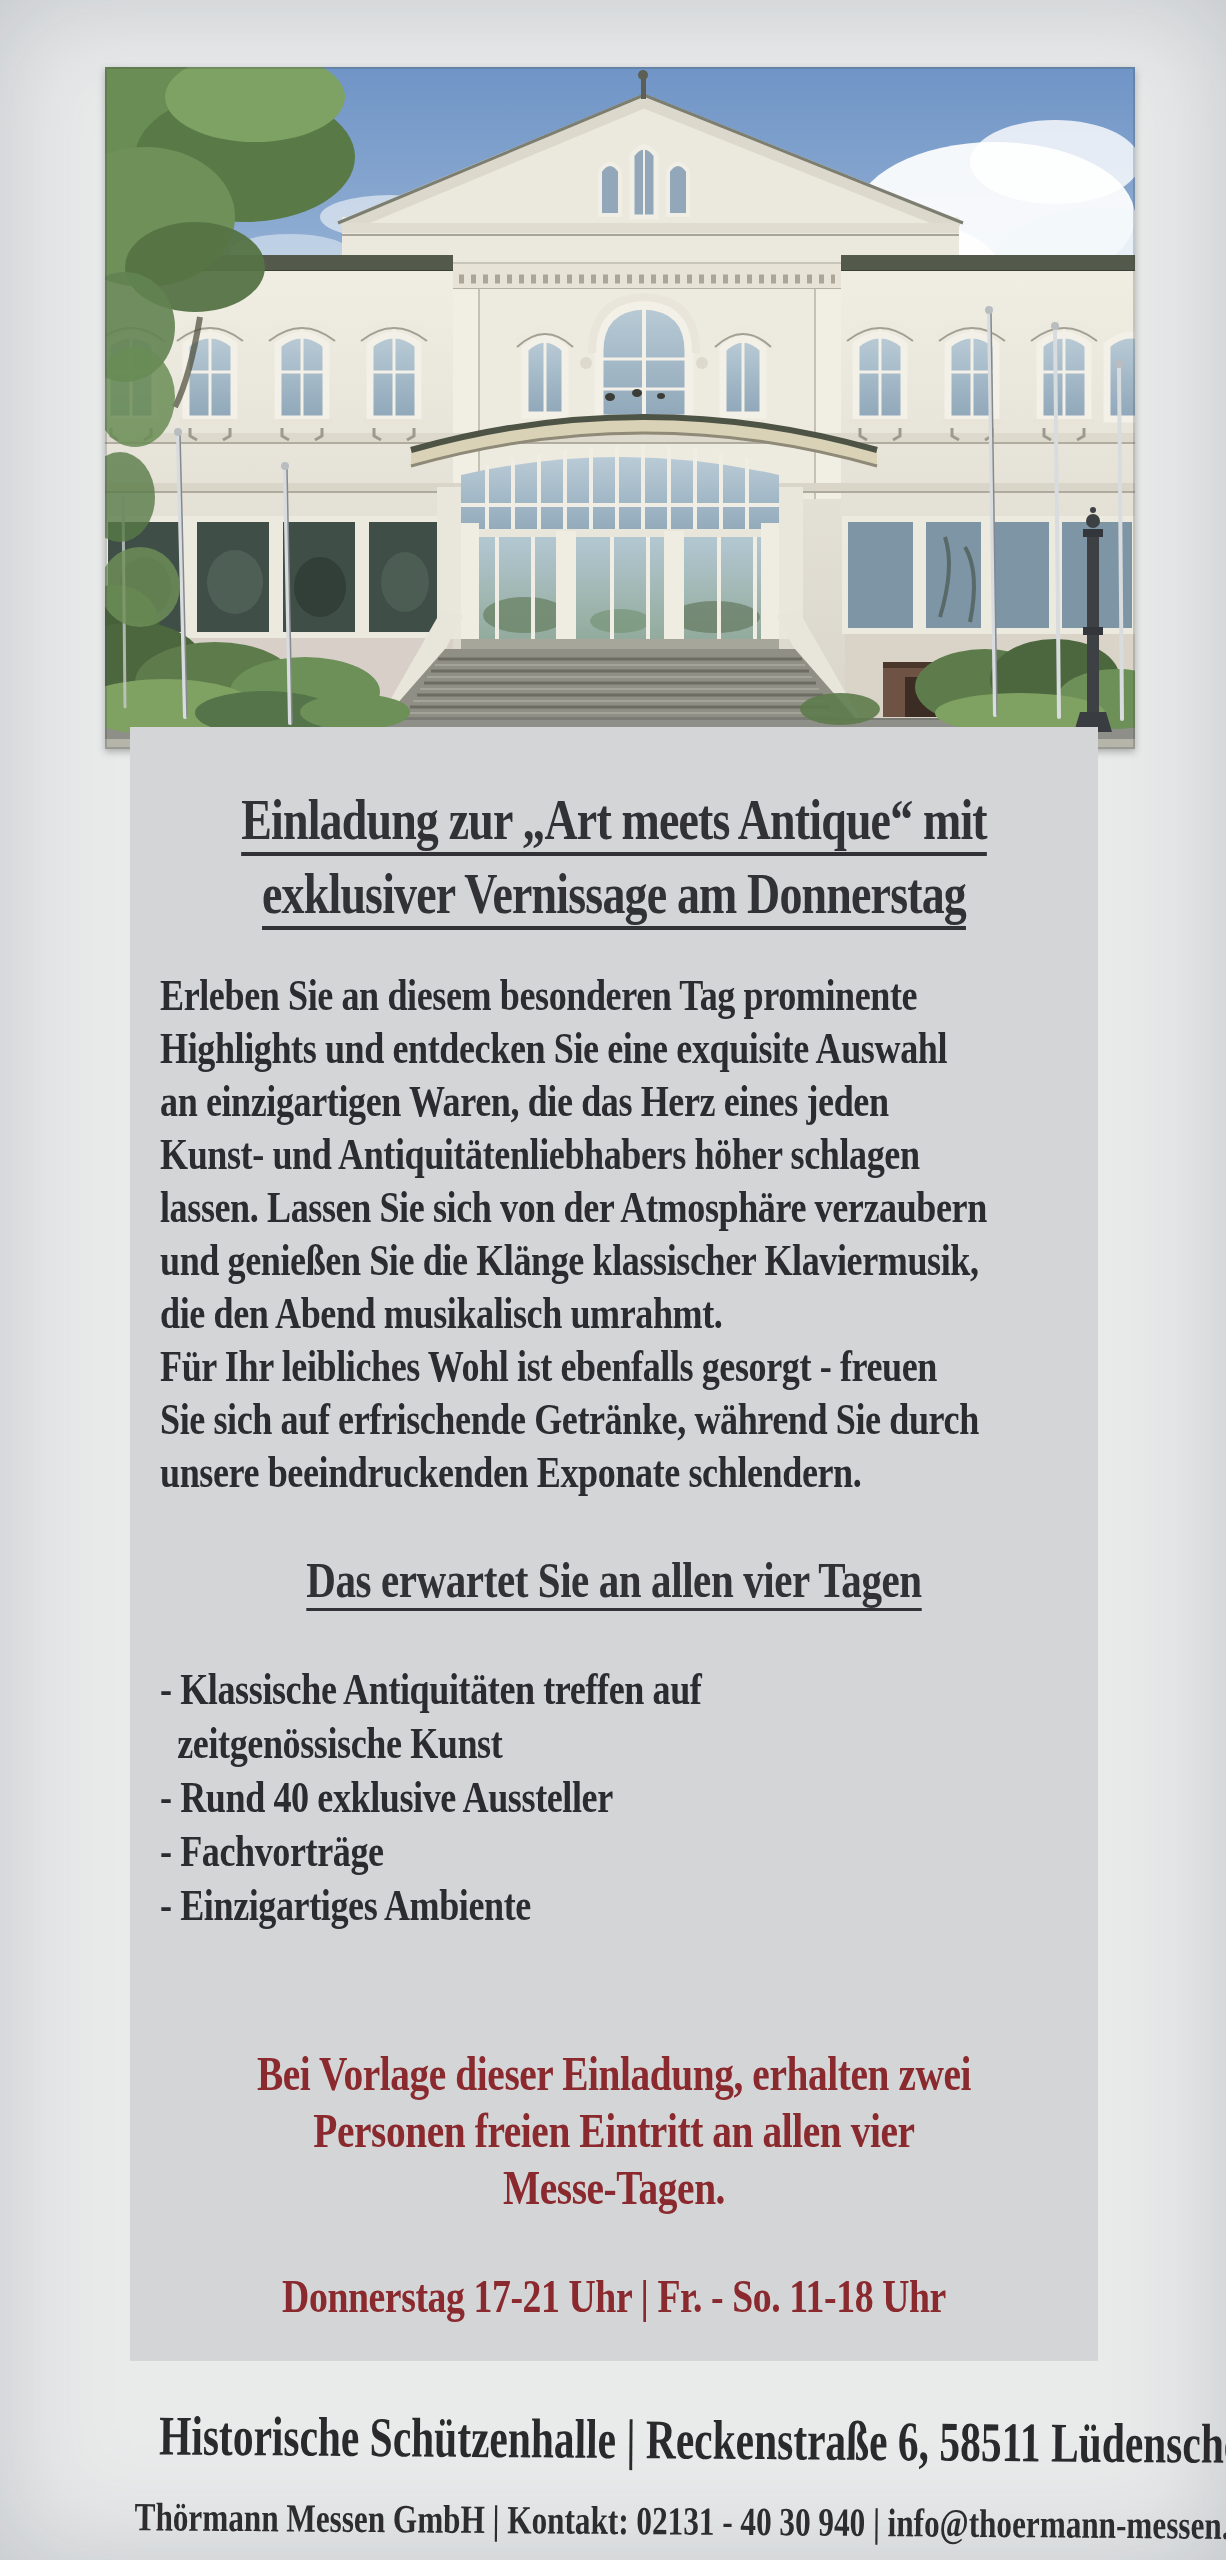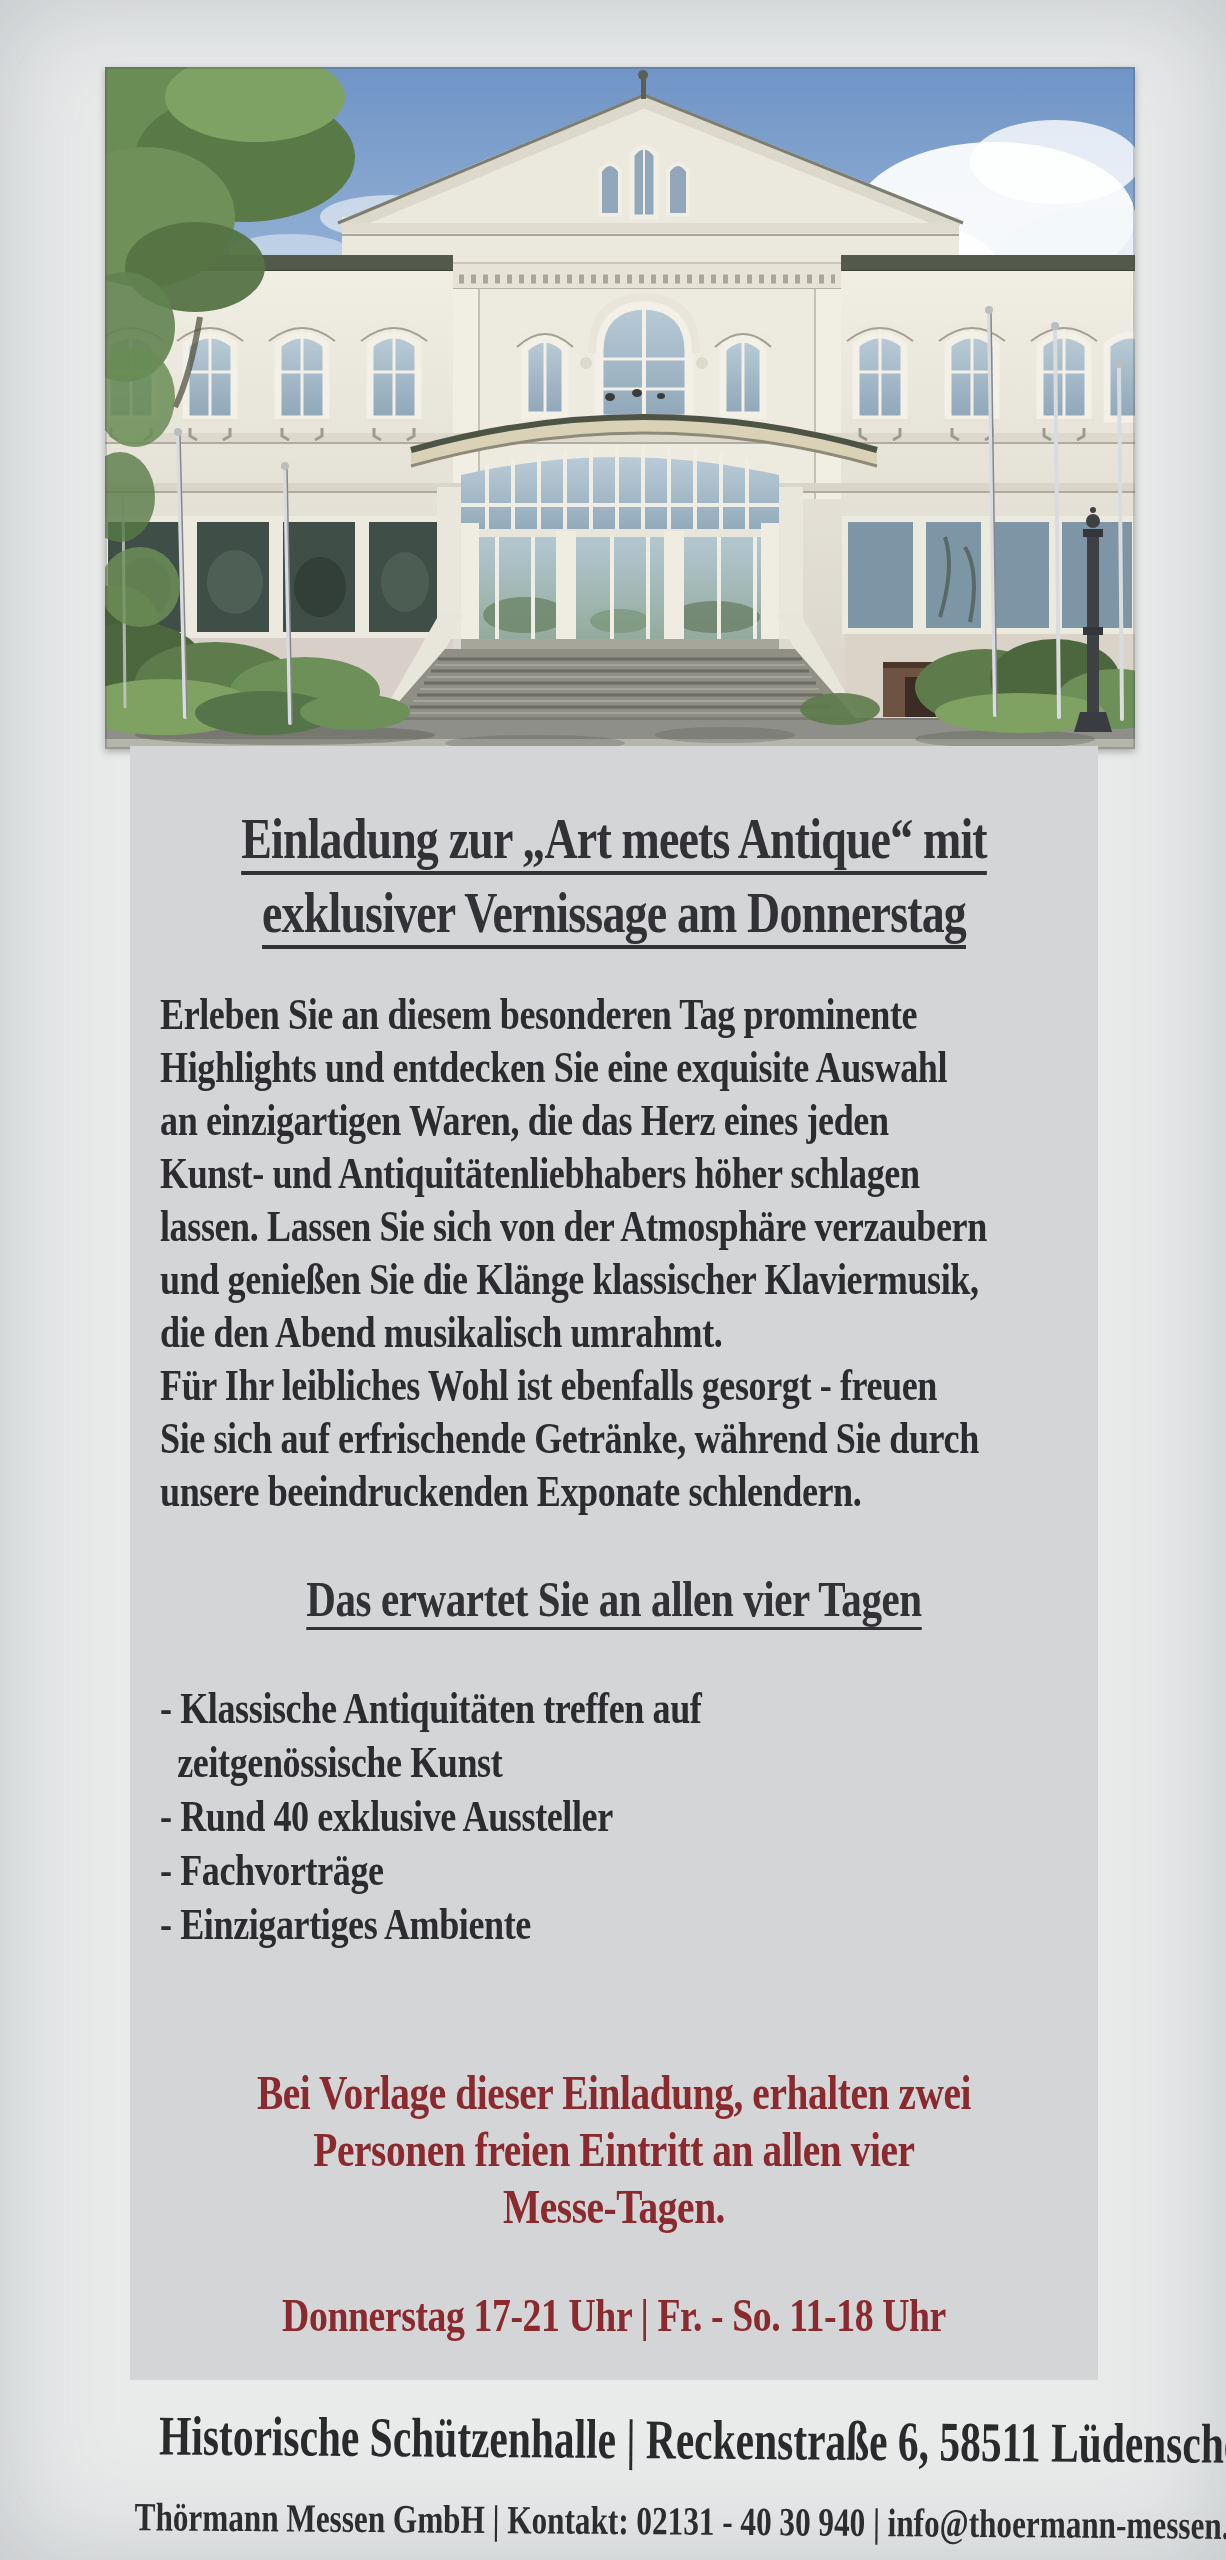--- a/index.html
+++ b/index.html
@@ -8,21 +8,21 @@
     background:#e9ebeb;
     box-shadow:inset 0 0 110px rgba(105,112,122,.30);
     font-family:"Liberation Serif", serif;
   }
   .photo{
     position:absolute;left:105px;top:67px;width:1030px;height:682px;
     box-shadow:0 3px 7px rgba(55,60,55,.35);
     line-height:0;
   }
   .panel{
-    position:absolute;left:130px;top:746px;width:968px;height:1634px;
+    position:absolute;left:130px;top:727px;width:968px;height:1634px;
     background:#d3d5d6;
   }
   .txt{white-space:pre;font-weight:bold;margin:0;}
   .t-title{
     margin-top:56px;text-align:center;color:#323236;
     font-size:56px;line-height:74px;letter-spacing:-1px;
     text-decoration:underline;text-decoration-thickness:4px;text-underline-offset:13px;
     transform:scaleX(.82);transform-origin:50% 0;
   }
   .t-intro{

